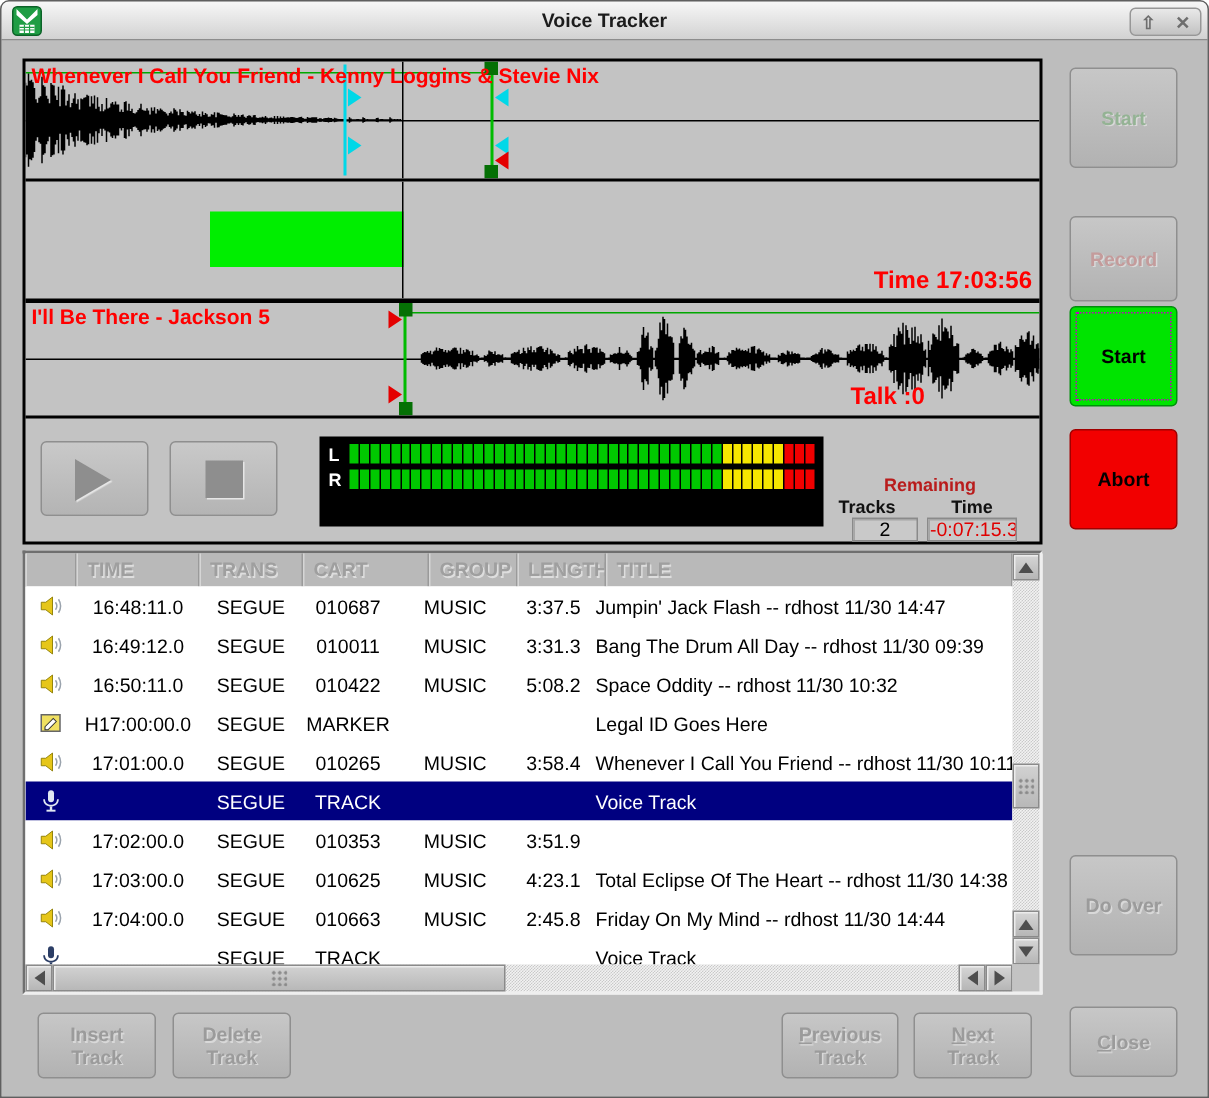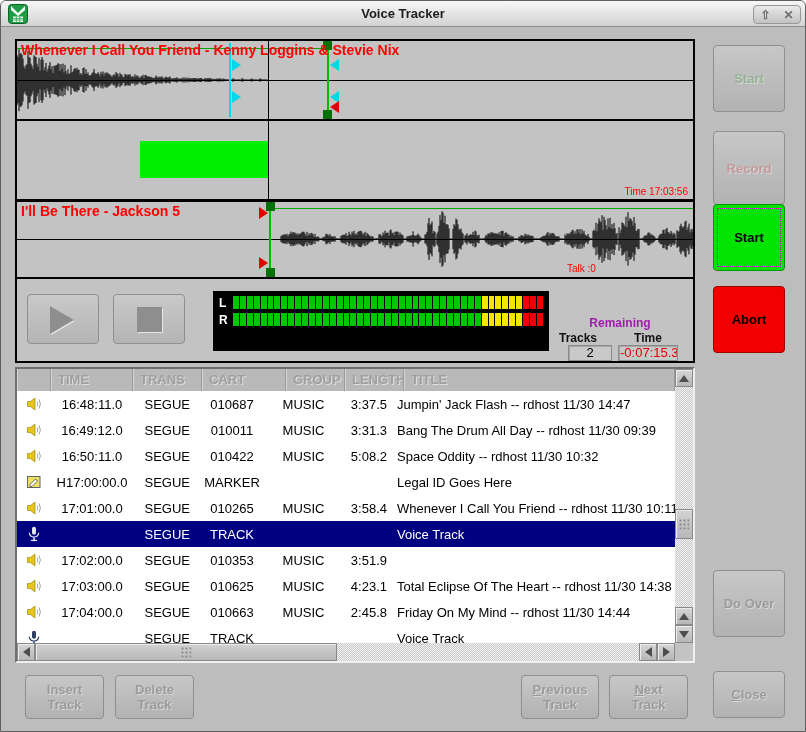--- a/index.html
+++ b/index.html
@@ -39,21 +39,21 @@
   .vline-cyan { position:absolute; width:2px; background:#00d8e8; }
   .vline-green { position:absolute; width:2px; background:#00bb00; }
   .hline-green { position:absolute; height:1px; background:#00a800; }
   .gsquare { position:absolute; width:9px; height:9px; background:#057005; }
   .tri { position:absolute; width:0; height:0; }
   .tri-r-cyan { border-top:6px solid transparent; border-bottom:6px solid transparent; border-left:9px solid #00d8e8; }
   .tri-l-cyan { border-top:6px solid transparent; border-bottom:6px solid transparent; border-right:9px solid #00d8e8; }
   .tri-r-red  { border-top:6px solid transparent; border-bottom:6px solid transparent; border-left:9px solid #e40000; }
   .tri-l-red  { border-top:6px solid transparent; border-bottom:6px solid transparent; border-right:9px solid #e40000; }
   .green-block { position:absolute; background:#00ee00; }
-  .red-label { position:absolute; color:#f00; font-weight:normal; font-size:10px; white-space:nowrap; }
+  .red-label { position:absolute; color:#f00; font-weight:bold; font-size:16px; white-space:nowrap; }
 
   
   .tbtn { position:absolute; width:72px; height:50px; background:linear-gradient(#c9c9c9,#b4b4b4);
           border:1px solid #8f8f8f; border-radius:4px; }
   .play-glyph { position:absolute; left:22px; top:11px; width:0; height:0;
                 border-top:14px solid transparent; border-bottom:14px solid transparent;
                 border-left:24px solid #8e8e8e; filter:drop-shadow(1px 1px 0 #e6e6e6); }
   .stop-glyph { position:absolute; left:23px; top:12px; width:25px; height:25px; background:#8e8e8e;
                 box-shadow:1px 1px 0 #e6e6e6; }
   .meter-box { position:absolute; left:196px; top:12px; width:336px; height:60px; background:#000;
@@ -62,21 +62,21 @@
   .meter-ch { color:#fff; font-weight:bold; font-size:12px; width:14px; }
   .segs { display:flex; gap:1px; flex:1; height:13px; }
   .seg { flex:1; }
   .meter-scale { position:relative; height:17px; }
   .scale-num { position:absolute; top:1px; transform:translateX(-50%); color:#fff;
                font-weight:bold; font-size:13px; }
   .elapsed-box { position:absolute; left:549px; top:5px; width:108px; height:26px;
                  background:#cdcdcd; border:1px solid #7d7d7d; box-shadow:inset 1px 1px 0 #9d9d9d;
                  text-align:center; font-weight:bold; font-size:19px; color:#000; line-height:24px; }
   .remaining-label { position:absolute; left:549px; top:37px; width:108px; text-align:center;
-                     font-weight:bold; font-size:12px; color:#a21caf; }
+                     font-weight:bold; font-size:12px; color:#b91c1c; }
   .rem-sub { position:absolute; top:52px; font-weight:bold; font-size:12px; color:#111; }
   .rem-box { position:absolute; top:66px; height:16px; background:#c9c9c9;
              border:1px solid #8a8a8a; box-shadow:inset 1px 1px 0 #a6a6a6;
              font-size:13px; text-align:center; line-height:14px; overflow:hidden; }
 
   
   .side-btn { position:absolute; left:712px; width:72px; height:67px; border-radius:4px;
               border:1px solid #8f8f8f; background:linear-gradient(#c7c7c7,#b2b2b2);
               display:flex; align-items:center; justify-content:center;
               font-weight:bold; font-size:13px; color:#9b9b9b; text-shadow:1px 1px 0 #d9d9d9;
@@ -316,21 +316,21 @@
 
         <div class="remaining-label">Remaining</div>
         <div class="rem-sub" style="left:539px; width:44px; text-align:center">Tracks</div>
         <div class="rem-sub" style="left:601px; width:60px; text-align:center">Time</div>
         <div class="rem-box" style="left:551px; width:44px; color:#000">2</div>
         <div class="rem-box" style="left:601px; width:60px; color:#e00000; text-align:left; padding-left:1px">-0:07:15.3</div>
       </div>
     </div>
 
     <div class="side-btn green-text" style="top:18px">Start</div>
-    <div class="side-btn red-text" style="top:104px; height:74px">Record</div>
+    <div class="side-btn red-text" style="top:117px; height:57px">Record</div>
     <div class="side-btn armed" style="top:177px">Start</div>
     <div class="side-btn danger" style="top:259px">Abort</div>
     <div class="side-btn" style="top:543px">Do Over</div>
     <div class="side-btn" style="top:644px; height:47px">
       <span><span class="u">C</span><span>lose</span></span>
     </div>
 
     <div class="log-frame">
       <div class="log-header" id="logHeader">
           <div class="hcell" style="width: 34px;"></div>

